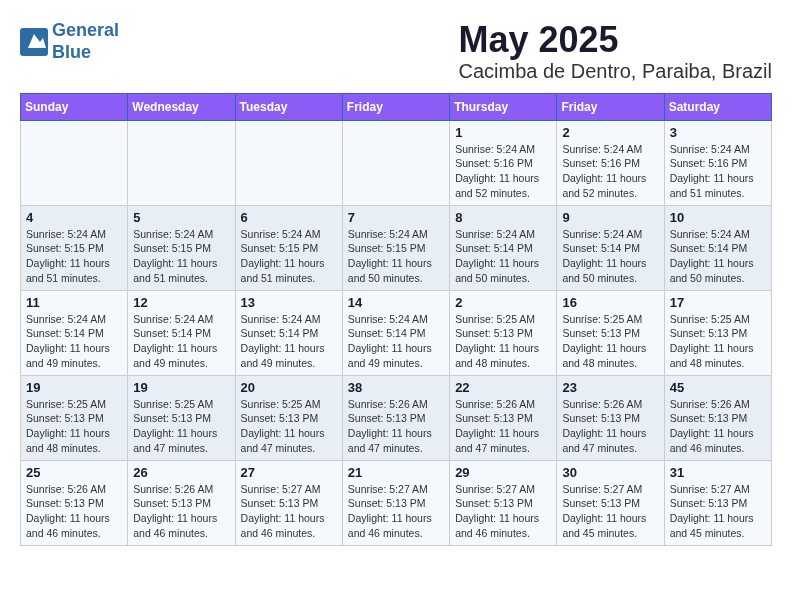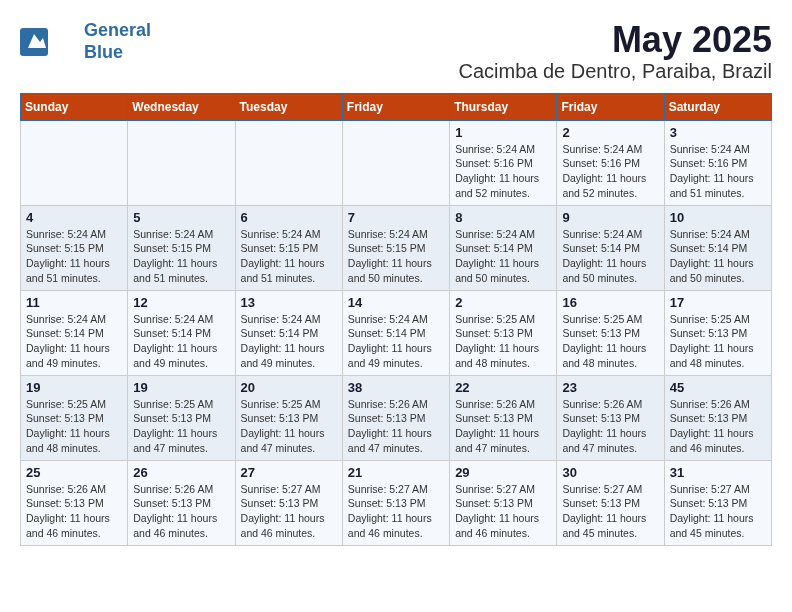--- a/index.html
+++ b/index.html
@@ -12,56 +12,55 @@
     }
     .header {
       display: flex;
       justify-content: space-between;
       align-items: flex-start;
       margin-bottom: 10px;
     }
     .logo {
       display: flex;
       align-items: center;
-      gap: 32px;
     }
     .logo-text {
       font-size: 18px;
       font-weight: bold;
       color: #1a1a2e;
       line-height: 1.2;
     }
     .logo-text span {
       color: #2e6da4;
     }
     .logo-icon {
       width: 28px;
       height: 28px;
       margin-right: 4px;
     }
     .title-block {
-      text-align: right;
+      text-align: left;
     }
     .month-title {
       font-size: 36px;
       font-weight: bold;
       color: #1a1a2e;
       line-height: 1.1;
     }
     .location-title {
       font-size: 20px;
       color: #333;
     }
     table {
       width: 100%;
       border-collapse: collapse;
       font-size: 11px;
     }
     thead tr th {
-      background-color: #c2410c;
+      background-color: #8b5cf6;
       color: #fff;
       padding: 6px 4px;
       text-align: left;
       font-size: 12px;
       font-weight: bold;
       border: 1px solid #2e6da4;
     }
     tbody tr td {
       border: 1px solid #ccc;
       vertical-align: top;

